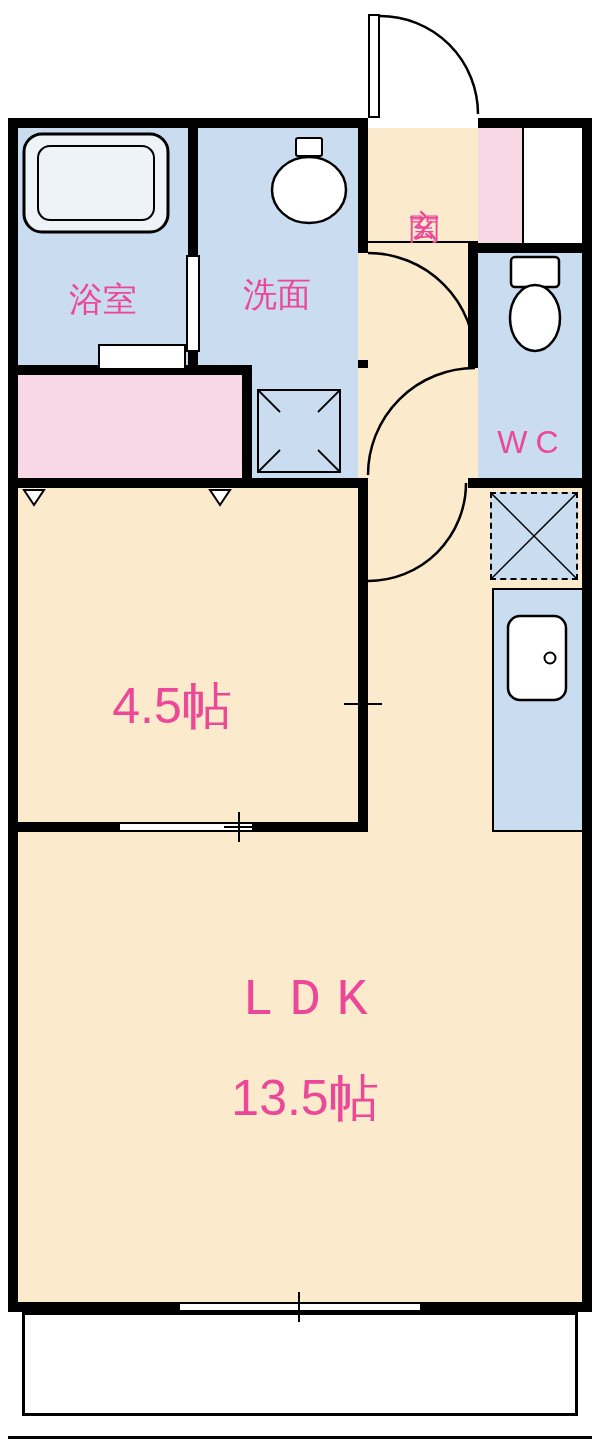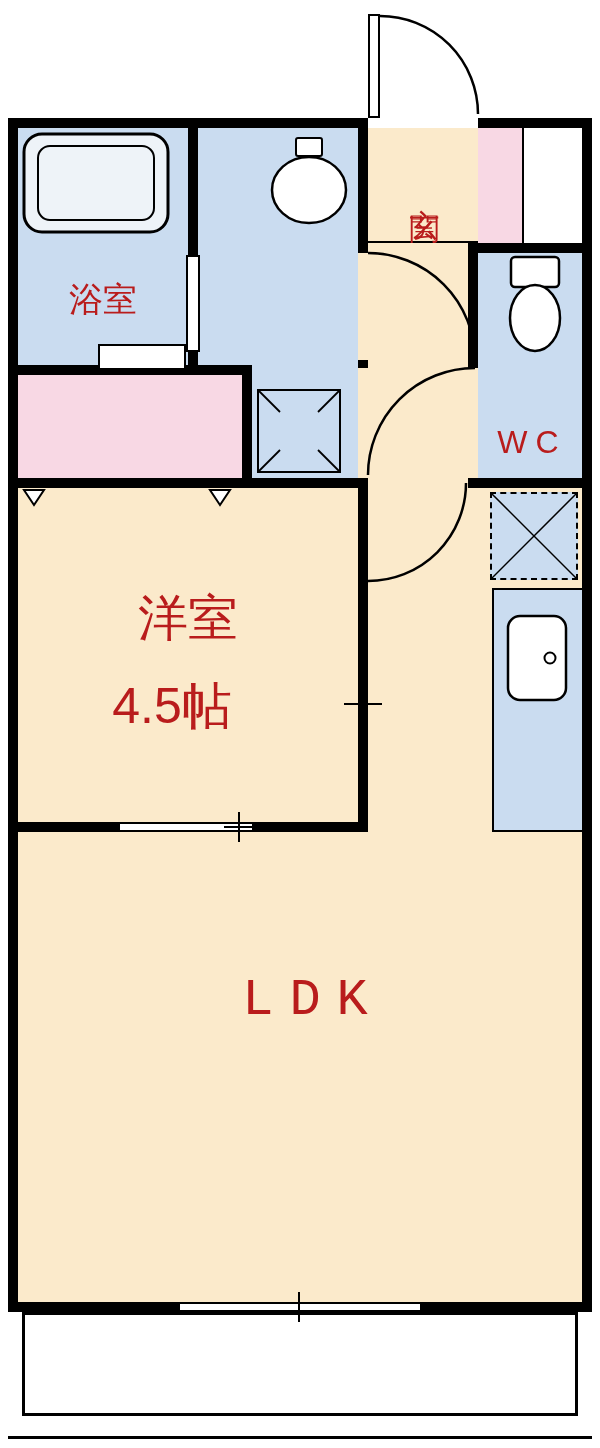--- a/index.html
+++ b/index.html
@@ -1,18 +1,18 @@
 <!DOCTYPE html>
 <html style="--cream: #fbeacb; --blue: #cadcf0; --pink: #f8d8e4; --wall: #000000; --bg: #ffffff;"><head>
 <meta charset="utf-8">
 <style>
   html,body{margin:0;padding:0;background:#fff;}
   .plan{
     position:relative;width:600px;height:1448px;background:#fff;
-    font-family:"Liberation Sans","DejaVu Sans",sans-serif;color:#b91c1c;overflow:hidden;
+    font-family:"Liberation Sans","DejaVu Sans",sans-serif;color:#ec4899;overflow:hidden;
   }
   .fill{position:absolute;}
   .wall{position:absolute;background:var(--wall,#000);}
   .thin{position:absolute;background:var(--wall,#000);}
   .doorpanel{position:absolute;background:#fff;border:2px solid var(--wall,#000);box-sizing:border-box;}
   .window{position:absolute;background:#fff;border-top:2px solid var(--wall,#000);border-bottom:2px solid var(--wall,#000);box-sizing:border-box;}
   .label{position:absolute;display:flex;align-items:center;justify-content:center;white-space:nowrap;font-weight:500;}
   .cream{background:var(--cream,#fbeacb);}
   .blue{background:var(--blue,#cadcf0);}
   .pink{background:var(--pink,#f8d8e4);}
@@ -61,25 +61,26 @@
 
   <div class="doorpanel" style="left:368px;top:14px;width:12px;height:104px;"></div>
   <div class="doorpanel" style="left:186px;top:255px;width:14px;height:97px;"></div>
   <div class="doorpanel" style="left:98px;top:344px;width:88px;height:26px;"></div>
   <div class="window" style="left:120px;top:822px;width:132px;height:10px;"></div>
   <div class="window" style="left:180px;top:1302px;width:240px;height:10px;"></div>
 
   <div class="fill white" style="left:22px;top:1312px;width:556px;height:104px;border:3px solid var(--wall,#000);box-sizing:border-box;"></div>
 
   <div class="label" style="left:33px;top:278px;width:140px;height:44px;font-size:34px;">浴室</div>
+  <div class="label" style="left:197px;top:273px;width:160px;height:44px;font-size:34px;">洗面</div>
   <div class="label" style="left:401px;top:140px;width:46px;height:102px;font-size:30px;writing-mode:vertical-rl;letter-spacing:6px;">玄関</div>
   <div class="label" style="left:468px;top:398px;width:120px;height:44px;font-size:32px;letter-spacing:8px;padding-left:8px;box-sizing:border-box;margin-top:22px;">WC</div>
-  <div class="label" style="left:38px;top:590px;width:300px;height:56px;font-size:50px;">洋室</div>
   <div class="label" style="left:22px;top:678px;width:300px;height:56px;font-size:50px;">4.5帖</div>
   <div class="label" style="left:105px;top:970px;width:400px;height:60px;font-size:52px;letter-spacing:16px;padding-left:16px;box-sizing:border-box;font-family:Liberation Mono, monospace;">LDK</div>
+  <div class="label" style="left:105px;top:1068px;width:400px;height:60px;font-size:50px;">13.5帖</div>
 
   <svg class="overlay" width="600" height="1448" viewBox="0 0 600 1448">
 
     <path d="M 380 16 A 98 98 0 0 1 478 114" fill="none" stroke="#000" stroke-width="2.5"></path>
 
     <path d="M 368 253 A 107 107 0 0 1 475 360" fill="none" stroke="#000" stroke-width="2.5"></path>
     <path d="M 475 368 A 107 107 0 0 0 368 475" fill="none" stroke="#000" stroke-width="2.5"></path>
     <path d="M 466 483 A 98 98 0 0 1 368 581" fill="none" stroke="#000" stroke-width="2.5"></path>
 
     <g>

